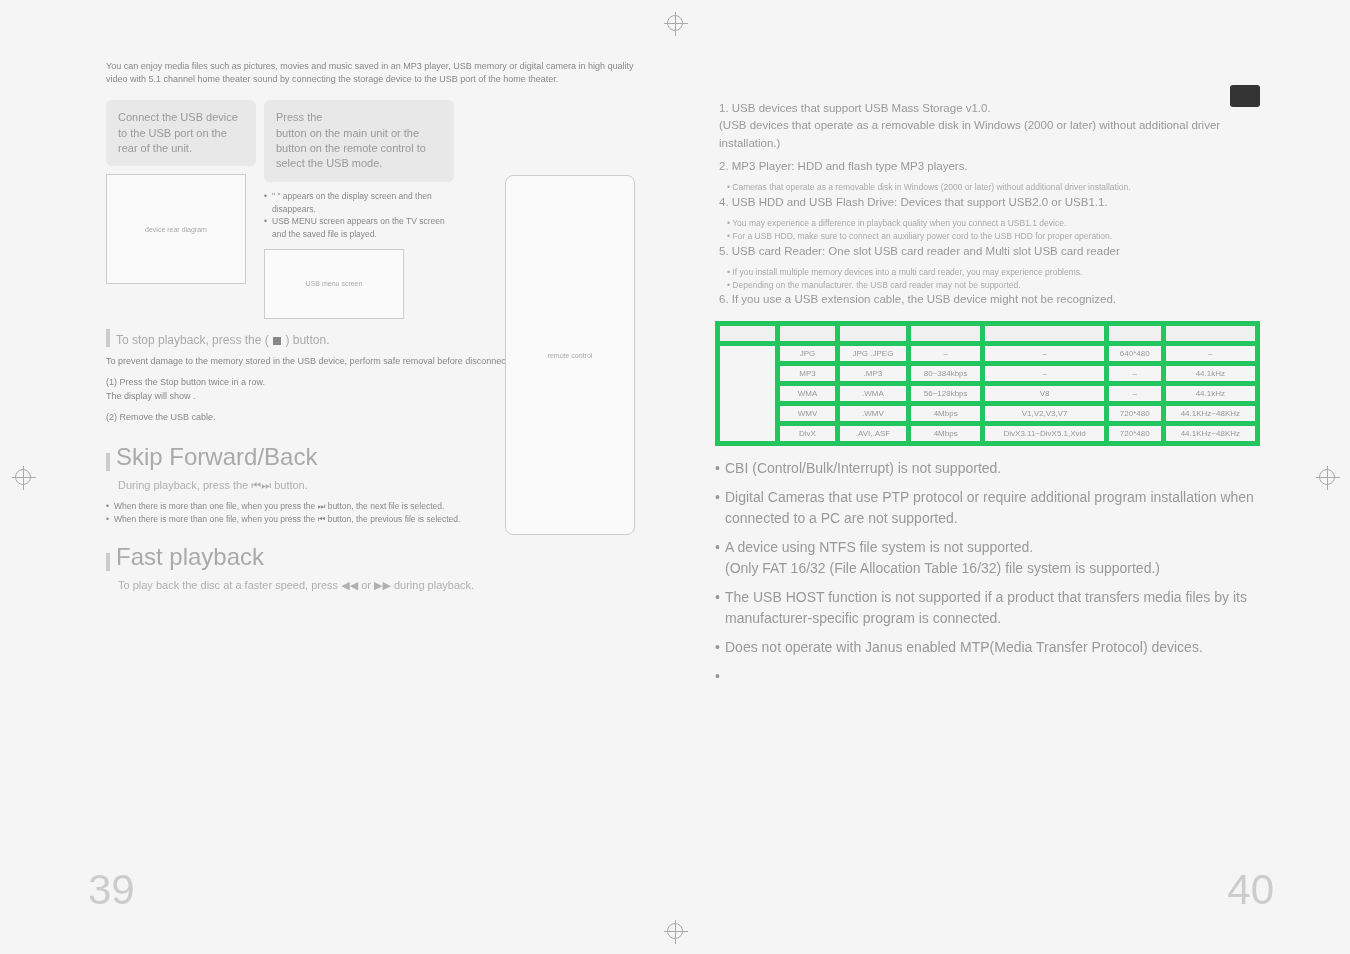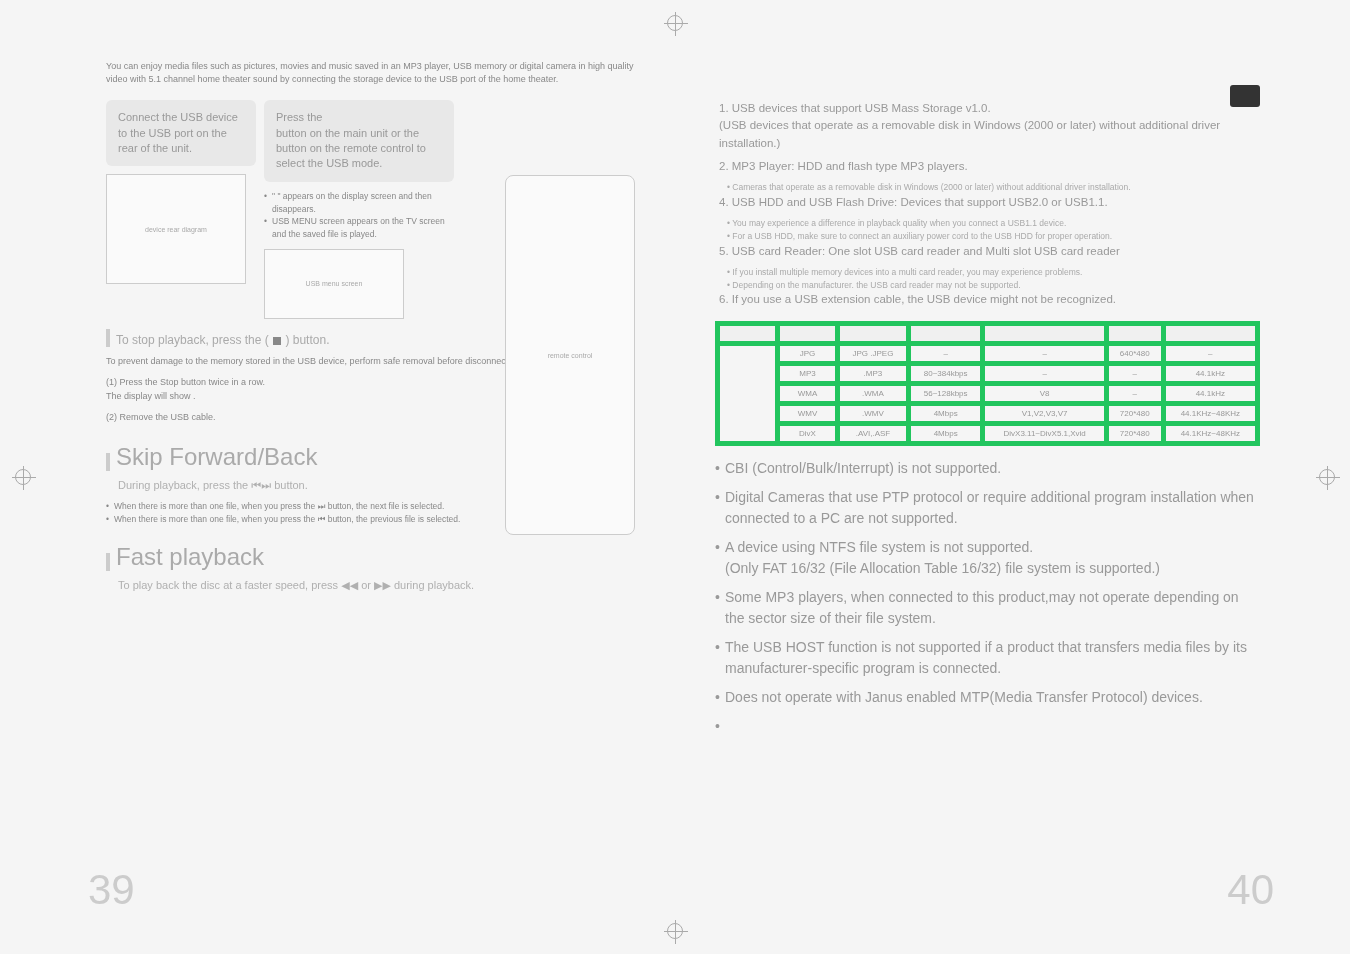--- a/index.html
+++ b/index.html
@@ -315,20 +315,19 @@
         <td>44.1KHz~48KHz</td>
       </tr>
     </tbody>
   </table>
 
   <ul class="notes-list">
     <li>CBI (Control/Bulk/Interrupt) is not supported.</li>
     <li>Digital Cameras that use PTP protocol or require additional program installation when connected to a PC are not supported.</li>
     <li style="white-space:pre-line">A device using NTFS file system is not supported.
 (Only FAT 16/32 (File Allocation Table 16/32) file system is supported.)</li>
-    <li>Some MP3 players, when connected to this product,may not operate depending on the sector size of their file system.</li>
     <li>The USB HOST function is not supported if a product that transfers media files by its manufacturer-specific program is connected.</li>
     <li>Does not operate with Janus enabled MTP(Media Transfer Protocol) devices.</li>
     <li></li>
   </ul>
 
   <div class="page-num page-num-right">40</div>
 </div>
 
 </body></html>

